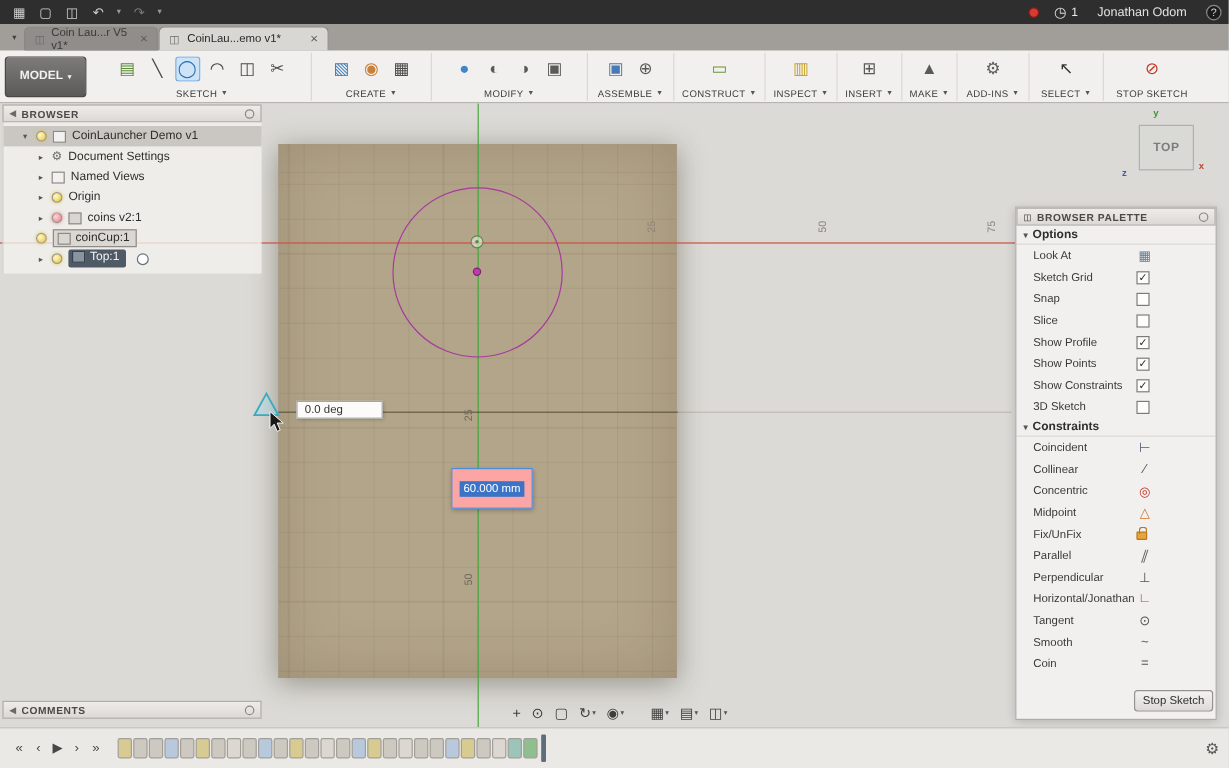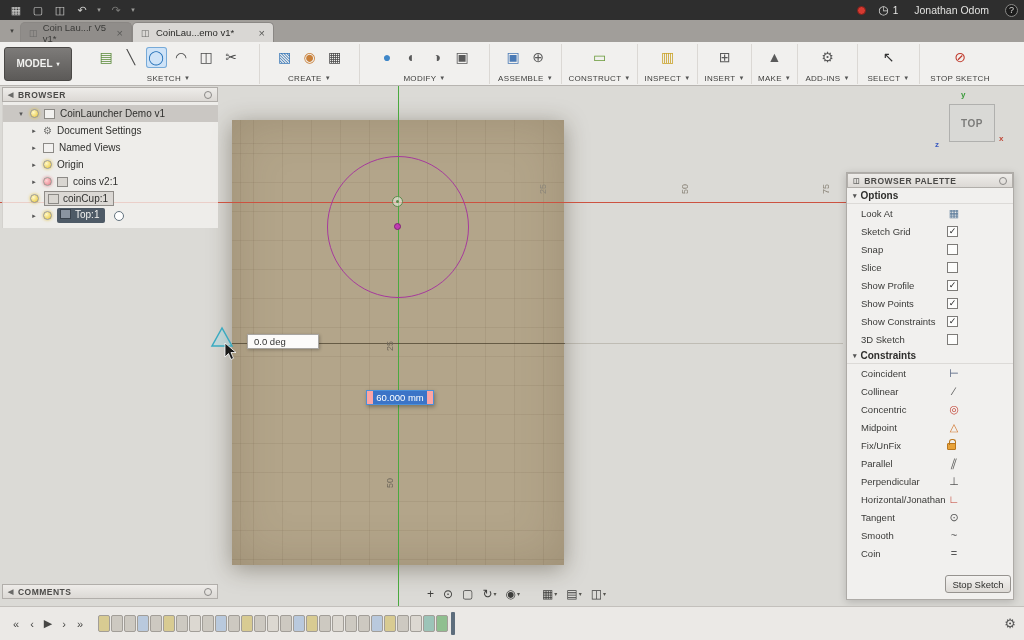--- a/index.html
+++ b/index.html
@@ -51,21 +51,21 @@
   .v-axis{position:absolute;left:398px;top:0;width:1px;height:520px;background:#4aa93f;z-index:3}
   .sketch-circle{position:absolute;left:327px;top:70px;width:142px;height:142px;border:1.5px solid #a63a9c;border-radius:50%;z-index:4;cursor:pointer}
   .origin-pt{position:absolute;left:392px;top:110px;width:11px;height:11px;border:1.5px solid #5c8a4c;border-radius:50%;background:rgba(250,250,245,.5);z-index:5}
   .origin-pt::after{content:"";position:absolute;left:3px;top:3px;width:3px;height:3px;border-radius:50%;background:#5c8a4c}
   .center-pt{position:absolute;left:394px;top:137px;width:7px;height:7px;border-radius:50%;background:#c03ab2;border:1px solid #7e2374;z-index:5}
   .draw-line{position:absolute;left:232px;top:257px;width:333px;height:1px;background:rgba(70,60,40,.7);z-index:4}
   .draw-line-ext{position:absolute;left:565px;top:257px;width:278px;height:1px;background:rgba(90,80,60,.22);z-index:3}
   .tick{position:absolute;font-size:9px;color:#6e675b;transform:rotate(-90deg);z-index:4;width:16px;text-align:center}
   .tick.light{color:#8b8579}
   .angle-box{position:absolute;left:247px;top:248px;width:72px;height:15px;background:#fcfbfa;border:1px solid #a8a5a1;font-size:9.5px;color:#333;display:flex;align-items:center;padding-left:6px;box-shadow:1px 1px 3px rgba(0,0,0,.25);z-index:6}
-  .dim-box{position:absolute;left:366px;top:304px;width:68px;height:15px;background:#fca5a5;border:1px solid #4a90d9;display:flex;align-items:center;justify-content:center;box-shadow:1px 2px 4px rgba(0,0,0,.3);z-index:6}
+  .dim-box{position:absolute;left:376px;top:304px;width:68px;height:34px;background:#fca5a5;border:1px solid #4a90d9;display:flex;align-items:center;justify-content:center;box-shadow:1px 2px 4px rgba(0,0,0,.3);z-index:6}
   .dim-box .sel-text{background:#3b74c7;color:#fff;font-size:9.5px;padding:0 3px;line-height:13px}
   .angle-tri{position:absolute;left:210px;top:240px;z-index:6}
   .mouse-cursor{position:absolute;left:224px;top:256px;z-index:9}
 
   
   .viewcube{position:absolute;left:933px;top:6px;width:76px;height:64px;z-index:4;cursor:pointer}
   .vc-face{position:absolute;left:16px;top:12px;width:46px;height:38px;background:rgba(216,216,214,.88);border:1px solid #b0b0ae;display:flex;align-items:center;justify-content:center;font-size:10px;font-weight:bold;color:#7c7c7a;letter-spacing:.5px}
   .vc-ax{position:absolute;font-size:8px;font-weight:bold}
   .vc-y{color:#3a9a3a;left:28px;top:-2px}
   .vc-x{color:#c04a3a;left:66px;top:42px}

